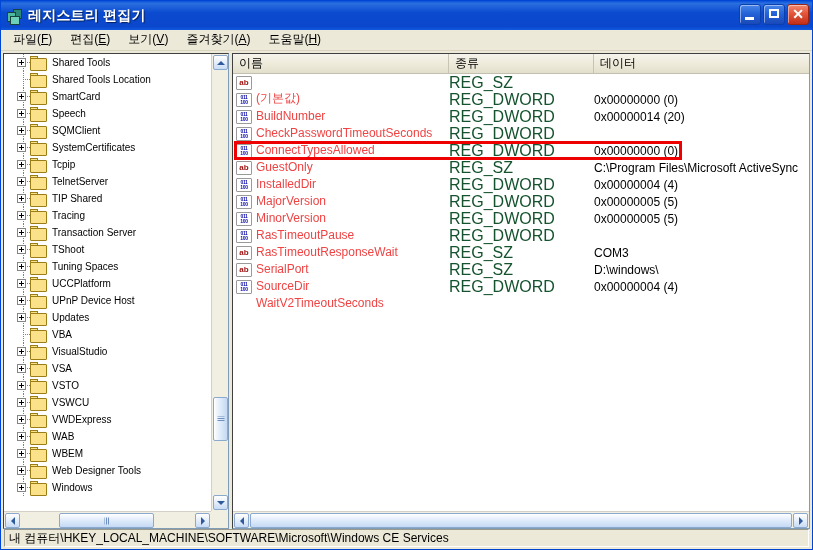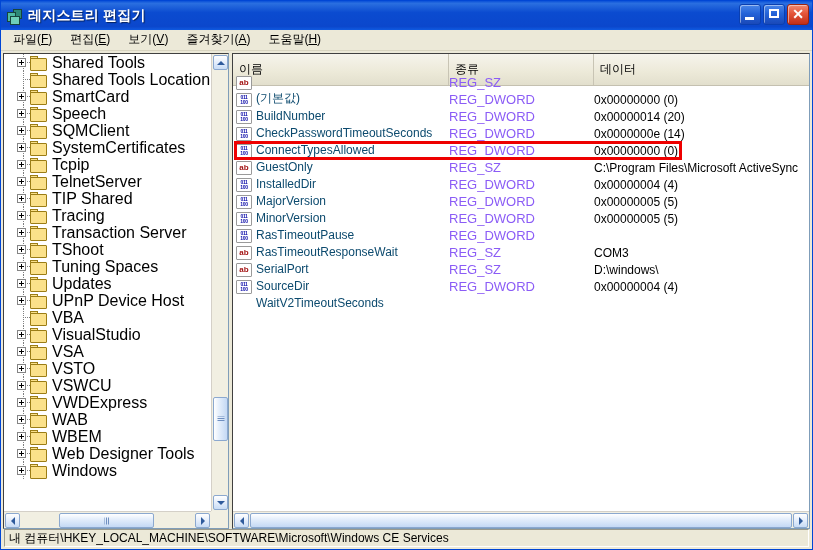--- a/index.html
+++ b/index.html
@@ -208,21 +208,21 @@
     border-radius: 0 1px 1px 1px;
   }
   .folder .f-tab {
     position: absolute; left: 0; top: 0px;
     width: 6px; height: 3px;
     background: #fbe18a;
     border: 1px solid #9b7d16;
     border-bottom: none;
   }
   .tree-label {
-    font-size: 16px;
+    font-size: 10px;
     color: #000;
     line-height: 14px;
     padding: 0 2px;
   }
 
   
   .sb-v {
     position: absolute;
     top: 0; right: 0; bottom: 17px;
     width: 17px;
@@ -309,21 +309,21 @@
     flex: 1 1 auto;
     background: #ffffff;
     border: 1px solid #7f9db9;
     border-top-color: #404040;
     border-left-color: #404040;
     box-sizing: border-box;
     position: relative;
     overflow: hidden;
   }
   #list-header {
-    height: 32px;
+    height: 20px;
     display: flex;
     background: #bef264;
     border-bottom: 1px solid #c4c0b0;
     box-sizing: border-box;
   }
   .col-head {
     background: linear-gradient(to bottom, #f6f4ec, #ece9d8 60%, #e2dfcd);
     border-right: 1px solid #c8c4b4;
     box-sizing: border-box;
     display: flex;
@@ -352,21 +352,21 @@
   }
   .lcell-name {
     width: 216px; flex: 0 0 216px;
     display: flex; align-items: center;
     padding-left: 3px;
     box-sizing: border-box;
     overflow: hidden;
   }
   .lcell-type {
     width: 145px; flex: 0 0 145px;
-    font-size: 13px; color: #8b5cf6;
+    font-size: 16px; color: #14532d;
     overflow: hidden;
   }
   .lcell-data {
     flex: 1 1 auto;
     font-size: 12px; color: #000;
     overflow: hidden;
   }
   .vicon {
     width: 16px; height: 14px;
     margin-right: 4px;
@@ -388,21 +388,21 @@
   }
   .vicon.sz .glyph  { color: #a31515; }
   .vicon.dw .glyph  {
     color: #0a0aa8;
     font-size: 5px;
     line-height: 5px;
     padding-top: 1px;
     letter-spacing: -0.3px;
   }
   .row-label {
-    font-size: 12px; color: #0c4a6e;
+    font-size: 12px; color: #ef4444;
     overflow: hidden; text-overflow: clip; margin-top: 32px;
   }
 
   
   #redbox {
     position: absolute;
     border: 3px solid #ee0000;
     box-sizing: border-box;
     pointer-events: none;
     z-index: 40;
@@ -603,31 +603,41 @@
             <span class="tree-label">Tuning Spaces</span>
           </div>
           <div class="tree-row">
             <div class="tree-dotline"></div>
             <div class="expander plus"></div>
             <div class="dot-h"></div>
             <div class="folder">
               <span class="f-tab"></span>
               <span class="f-back"></span>
             </div>
+            <span class="tree-label">UCCPlatform</span>
+          </div>
+          <div class="tree-row">
+            <div class="tree-dotline"></div>
+            <div class="expander plus"></div>
+            <div class="dot-h"></div>
+            <div class="folder">
+              <span class="f-tab"></span>
+              <span class="f-back"></span>
+            </div>
+            <span class="tree-label">UPnP Device Host</span>
+          </div>
+          <div class="tree-row">
+            <div class="tree-dotline"></div>
+            <div class="expander plus"></div>
+            <div class="dot-h"></div>
+            <div class="folder">
+              <span class="f-tab"></span>
+              <span class="f-back"></span>
+            </div>
             <span class="tree-label">Updates</span>
-          </div>
-          <div class="tree-row">
-            <div class="tree-dotline"></div>
-            <div class="expander plus"></div>
-            <div class="dot-h"></div>
-            <div class="folder">
-              <span class="f-tab"></span>
-              <span class="f-back"></span>
-            </div>
-            <span class="tree-label">UPnP Device Host</span>
           </div>
           <div class="tree-row">
             <div class="tree-dotline"></div>
             <div class="expander none"></div>
             <div class="dot-h"></div>
             <div class="folder">
               <span class="f-tab"></span>
               <span class="f-back"></span>
             </div>
             <span class="tree-label">VBA</span>
@@ -796,21 +806,20 @@
             <div class="lcell-data">0x00000014 (20)</div>
           </div>
           <div class="lrow">
             <div class="lcell-name">
               <span class="vicon dw">
                 <span class="glyph"><span>011</span><br><span>100</span></span>
               </span>
               <span class="row-label">ConnectTypesAllowed</span>
             </div>
             <div class="lcell-type">REG_DWORD</div>
-            <div class="lcell-data">0x0000000e (14)</div>
           </div>
           <div class="lrow">
             <div class="lcell-name">
               <span class="vicon dw">
                 <span class="glyph"><span>011</span><br><span>100</span></span>
               </span>
               <span class="row-label">GuestOnly</span>
             </div>
             <div class="lcell-type">REG_DWORD</div>
             <div class="lcell-data">0x00000000 (0)</div>

